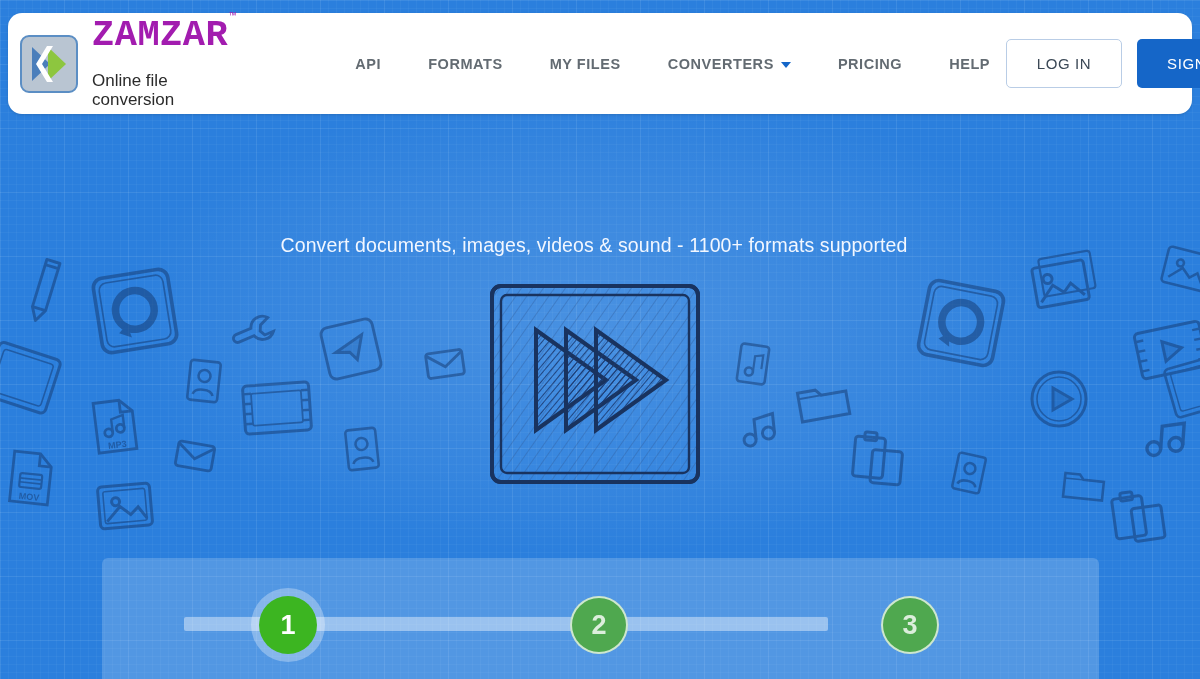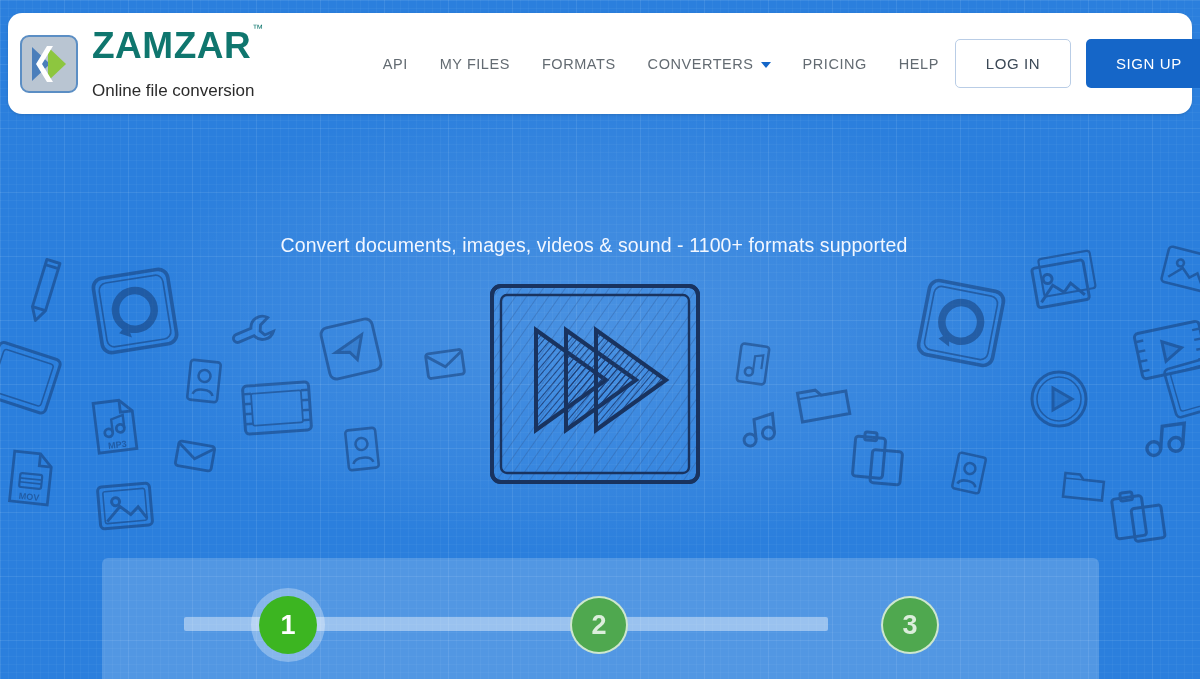--- a/index.html
+++ b/index.html
@@ -83,25 +83,25 @@
     display: flex;
     align-items: center;
     justify-content: center;
     flex: none;
   }
   #brand-text { margin-left: 14px; }
   #brand-name {
     font-size: 37px;
     font-weight: bold;
     letter-spacing: .5px;
-    color: #0f766e;
+    color: #a21caf;
     line-height: 1;
     position: relative;
     display: inline-block;
-    font-family: Liberation Sans, sans-serif;
+    font-family: Liberation Mono, monospace;
     text-align: right;
   }
   #brand-tm {
     font-size: 11px;
     font-weight: normal;
     vertical-align: super;
     position: relative;
     top: -12px;
     left: 1px;
   }
@@ -109,21 +109,22 @@
     font-size: 17px;
     color: #2b2b2b;
     margin-top: 18px;
     line-height: 1.1;
   }
 
   #nav {
     display: flex;
     align-items: center;
     margin-left: 104px;
-    gap: 0px;
+    gap: 15px;
+    font-weight: bold;
   }
   .nav-item {
     font-size: 14.5px;
     color: #636b72;
     letter-spacing: .55px;
     padding: 10px 16px;
     cursor: pointer;
     white-space: nowrap;
     display: flex;
     align-items: center;
@@ -504,24 +505,24 @@
         <div id="brand-name"><span>ZAMZAR</span><span id="brand-tm">™</span></div>
         <div id="brand-tagline">Online file conversion</div>
       </div>
     </div>
 
     <nav id="nav">
       <div class="nav-item">
         <span>API</span>
       </div>
       <div class="nav-item">
+        <span>FORMATS</span>
+      </div>
+      <div class="nav-item">
         <span>MY FILES</span>
-      </div>
-      <div class="nav-item">
-        <span>FORMATS</span>
       </div>
       <div class="nav-item">
         <span>CONVERTERS</span>
         <span class="caret"></span>
       </div>
       <div class="nav-item">
         <span>PRICING</span>
       </div>
       <div class="nav-item">
         <span>HELP</span>

